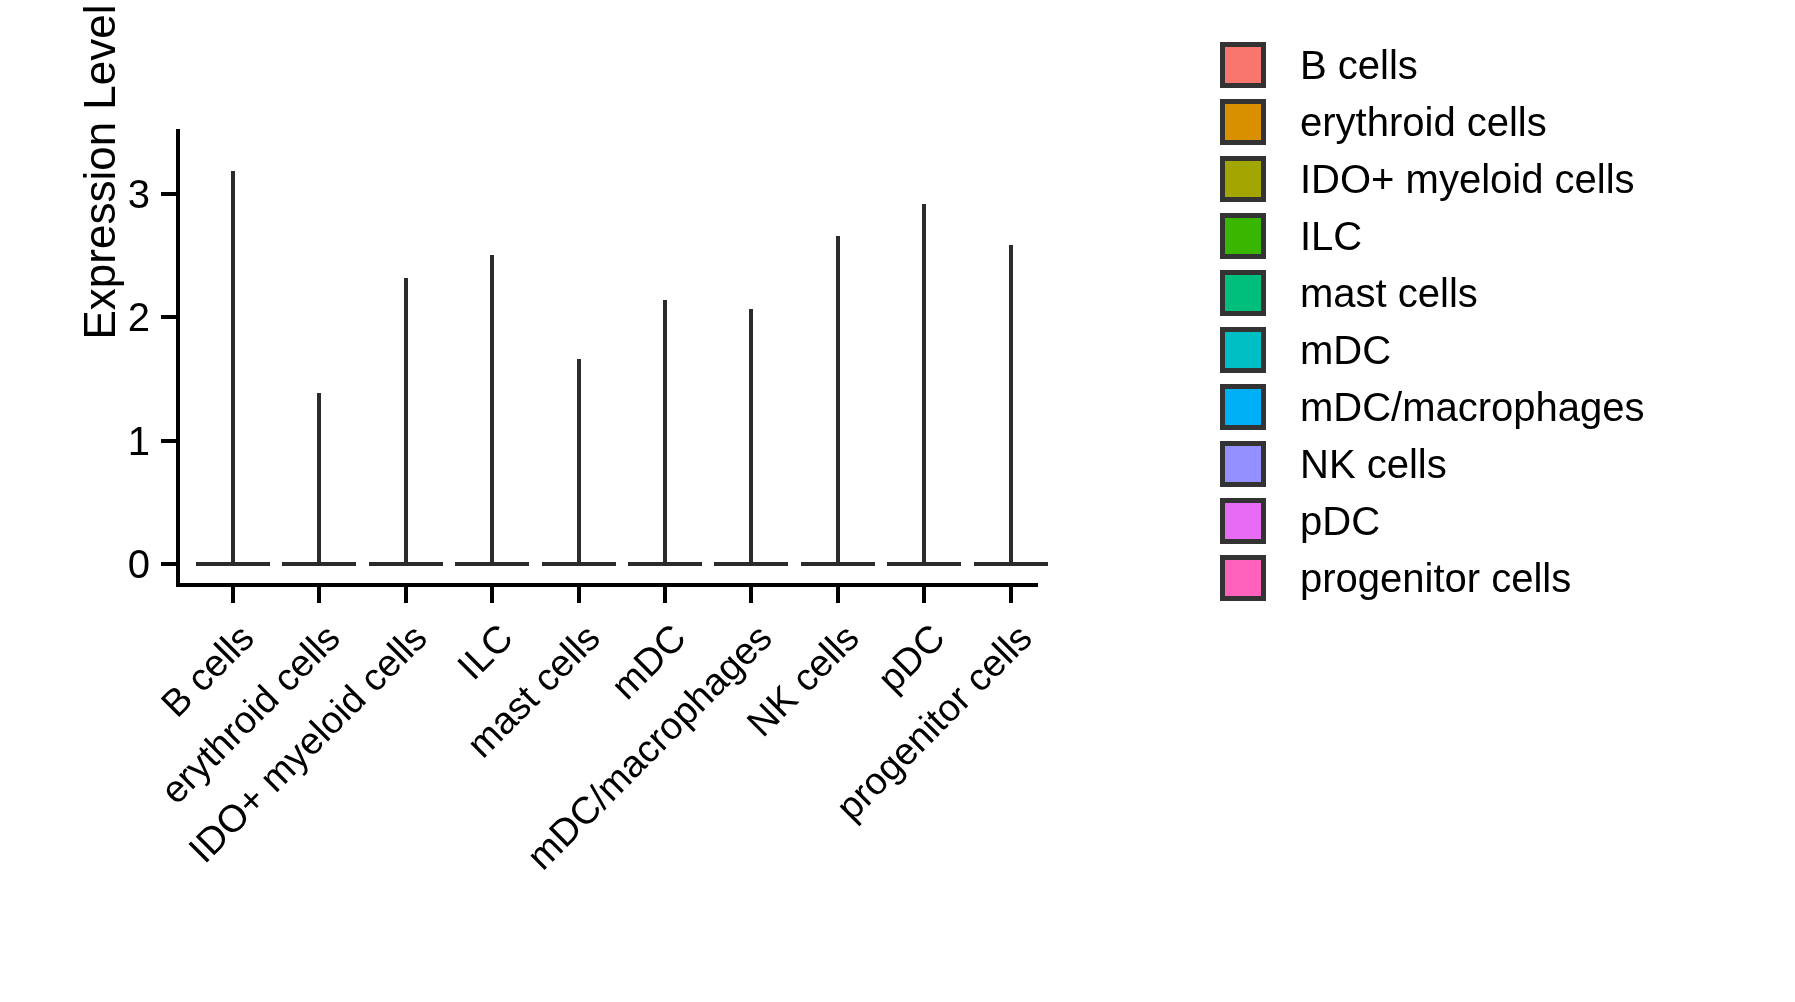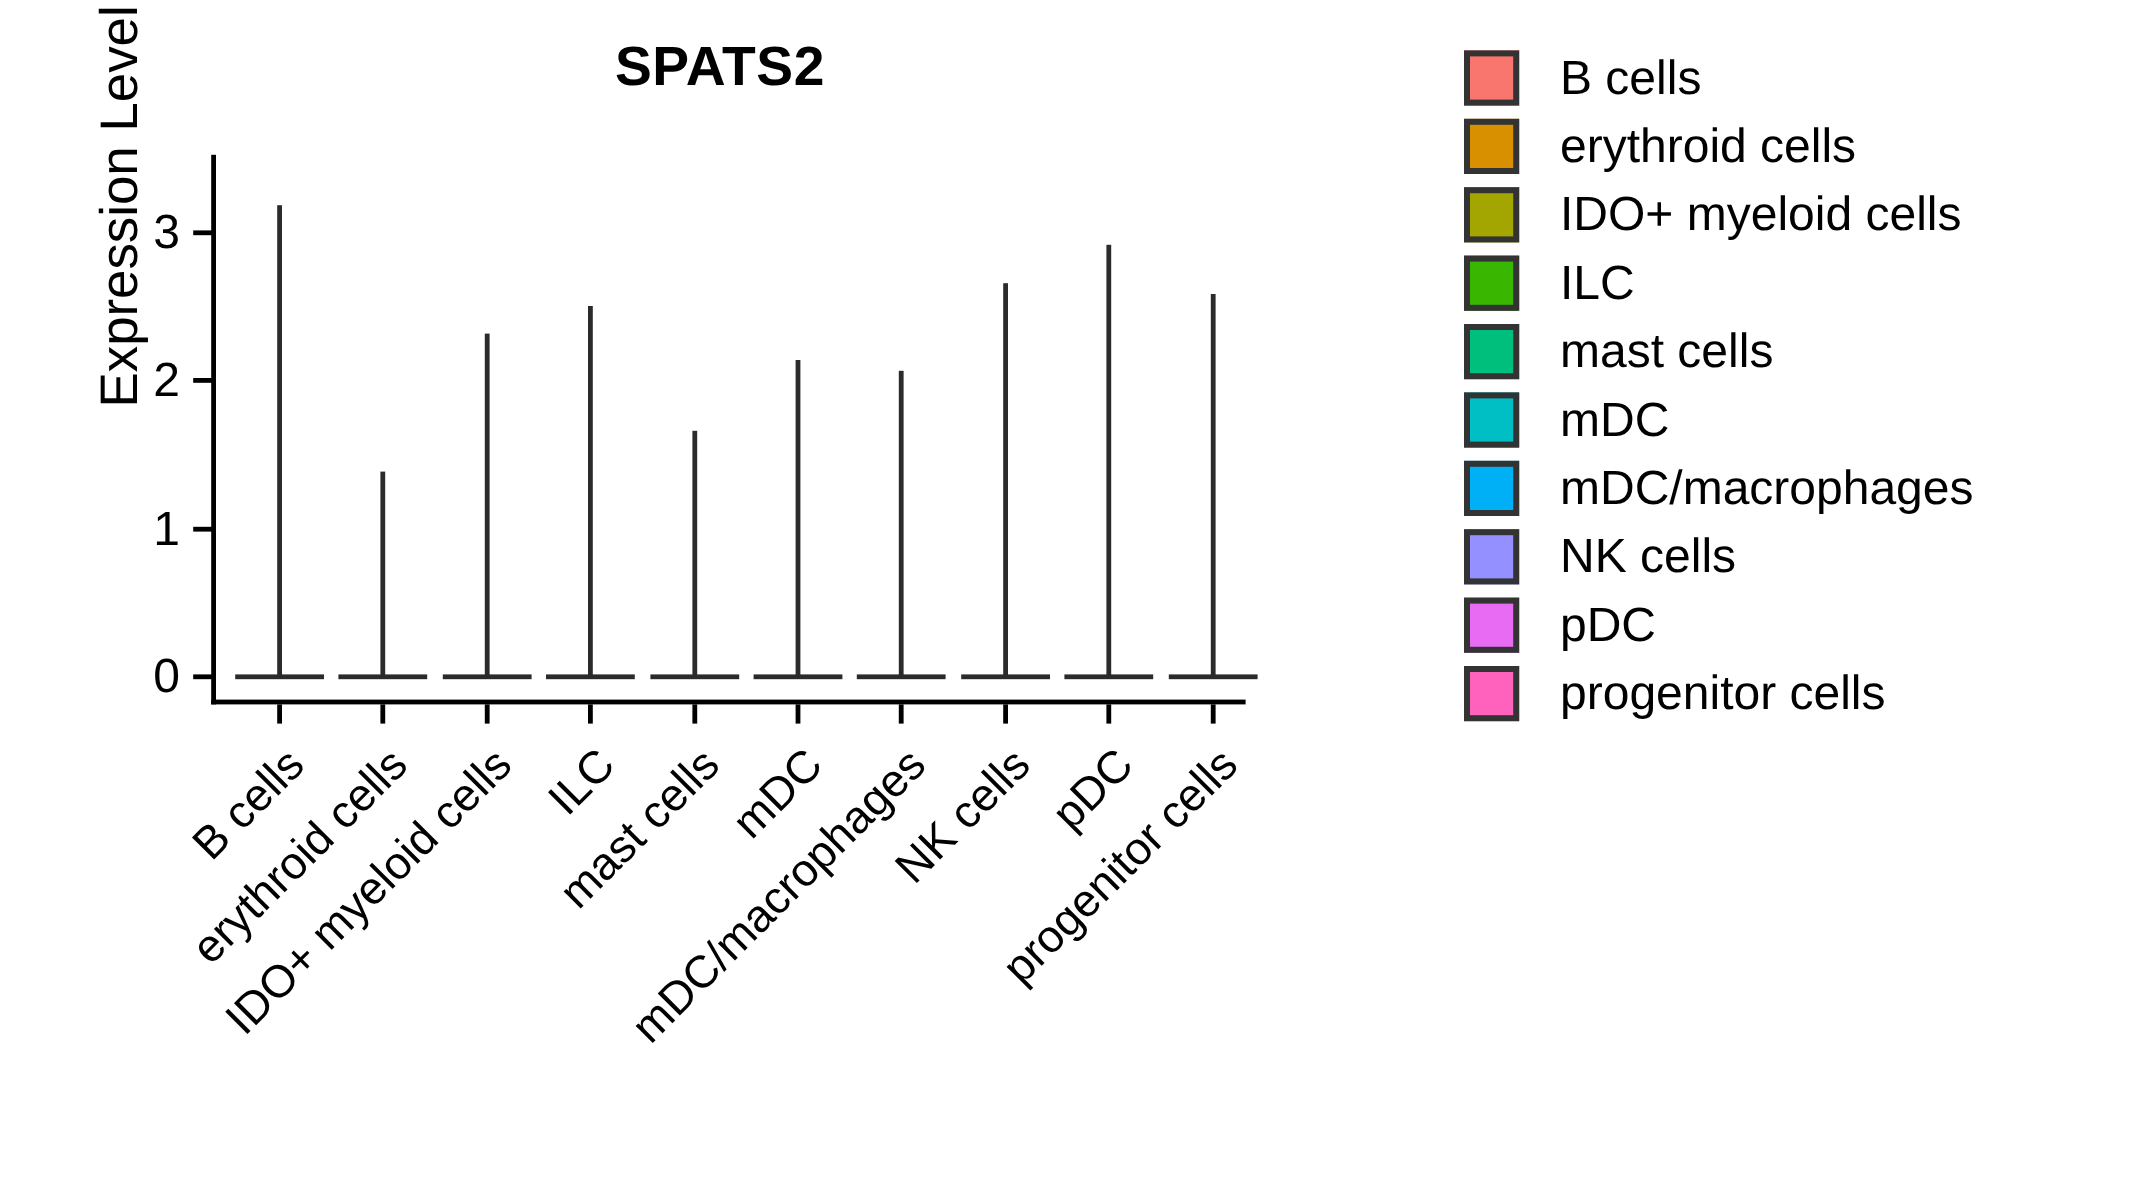--- a/index.html
+++ b/index.html
@@ -142,21 +142,20 @@
     font-size: 40px;
     line-height: 1;
     white-space: nowrap;
   }
 </style>
 </head>
 <body>
 
 <div id="root">
 
-  <div id="plot-title">SPATS2</div>
 
   <div id="y-axis-title">Expression Level</div>
 
   <div class="axis-line" id="y-axis-line"></div>
   <div class="axis-line" id="x-axis-line"></div>
 
   <div id="y-ticks">
       <div class="y-tick" style="top: 562px;"></div>
       <div class="y-tick-label" style="top: 544px;">0</div>
       <div class="y-tick" style="top: 438.7px;"></div>

